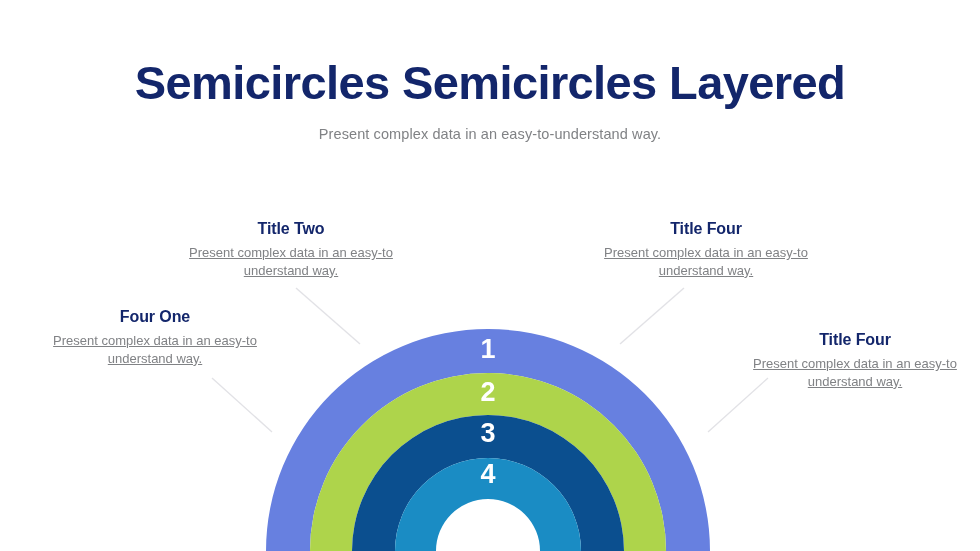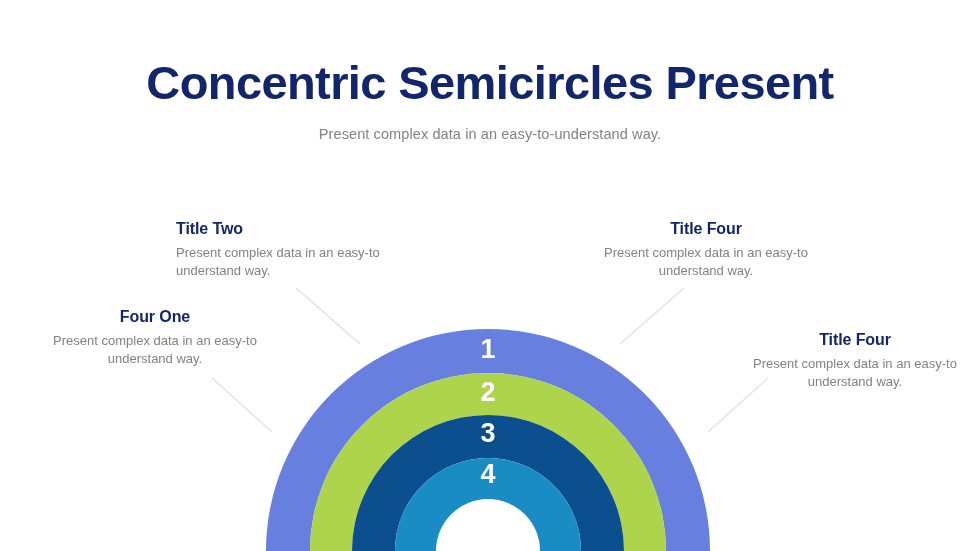--- a/index.html
+++ b/index.html
@@ -68,24 +68,25 @@
     font-weight: bold;
     color: #13266b;
     letter-spacing: -0.1px;
   }
   .callout-body {
     margin: 0;
     padding-top: 6px;
     font-size: 13px;
     line-height: 1.38;
     color: #808285;
+    text-decoration: underline;
   }
 
   #callout-1 { left: 40px;  top: 308px; text-align: center; }
-  #callout-2 { left: 176px; top: 220px; }
+  #callout-2 { left: 176px; top: 220px; text-align: center; }
   #callout-3 { left: 591px; top: 220px; text-align: center; }
   #callout-4 { left: 740px; top: 308px; text-align: center; margin-top: 23px; }
 
   
   .band-number {
     position: absolute;
     color: #ffffff;
     font-weight: bold;
     font-size: 27px;
     text-align: center;
@@ -95,21 +96,21 @@
   }
   #band-number-1 { top: 334px; }
   #band-number-2 { top: 377px; }
   #band-number-3 { top: 418px; }
   #band-number-4 { top: 459px; }
 </style>
 </head>
 <body>
 
 <div id="header">
-  <h1 id="page-title">Concentric Semicircles Present</h1>
+  <h1 id="page-title">Semicircles Semicircles Layered</h1>
   <p id="page-subtitle">Present complex data in an easy-to-understand way.</p>
 </div>
 
 <div id="diagram">
 
   <svg id="arc-svg" width="980" height="551" viewBox="0 0 980 551">
 
     <line x1="296" y1="288" x2="360" y2="344" stroke="#e2e2e6" stroke-width="1.4"></line>
     <line x1="212" y1="378" x2="272" y2="432" stroke="#e2e2e6" stroke-width="1.4"></line>
     <line x1="684" y1="288" x2="620" y2="344" stroke="#e2e2e6" stroke-width="1.4"></line>

